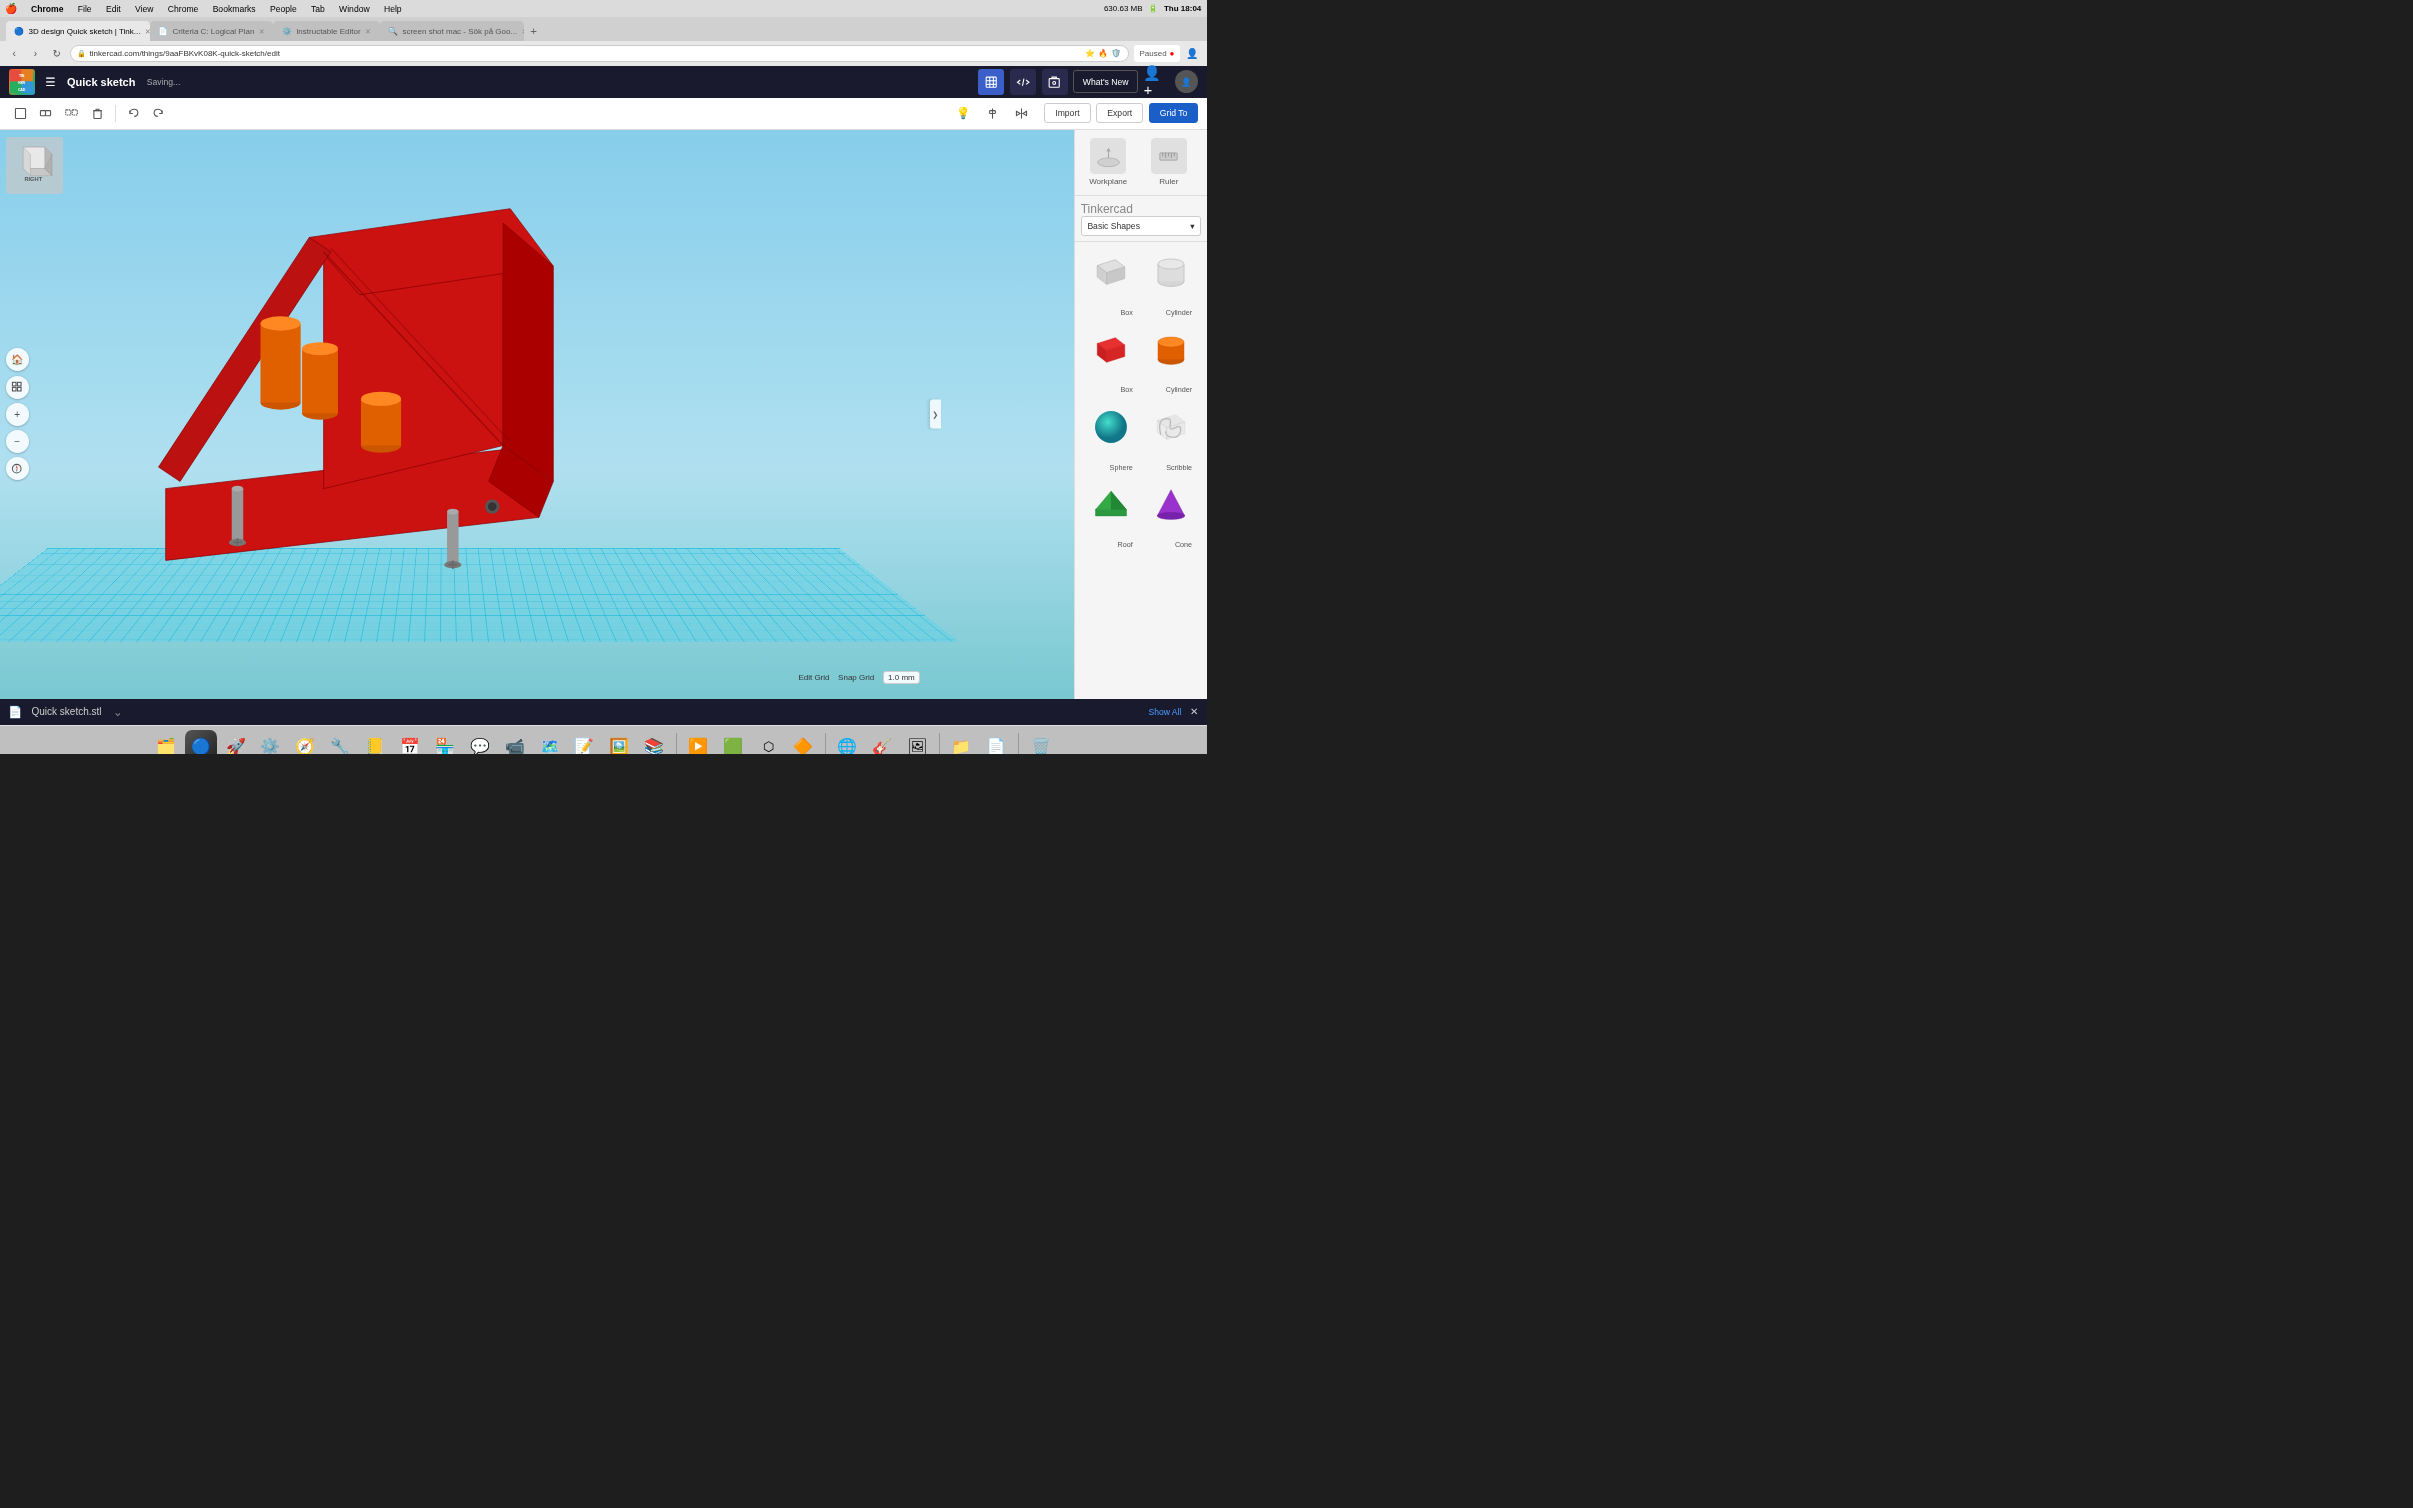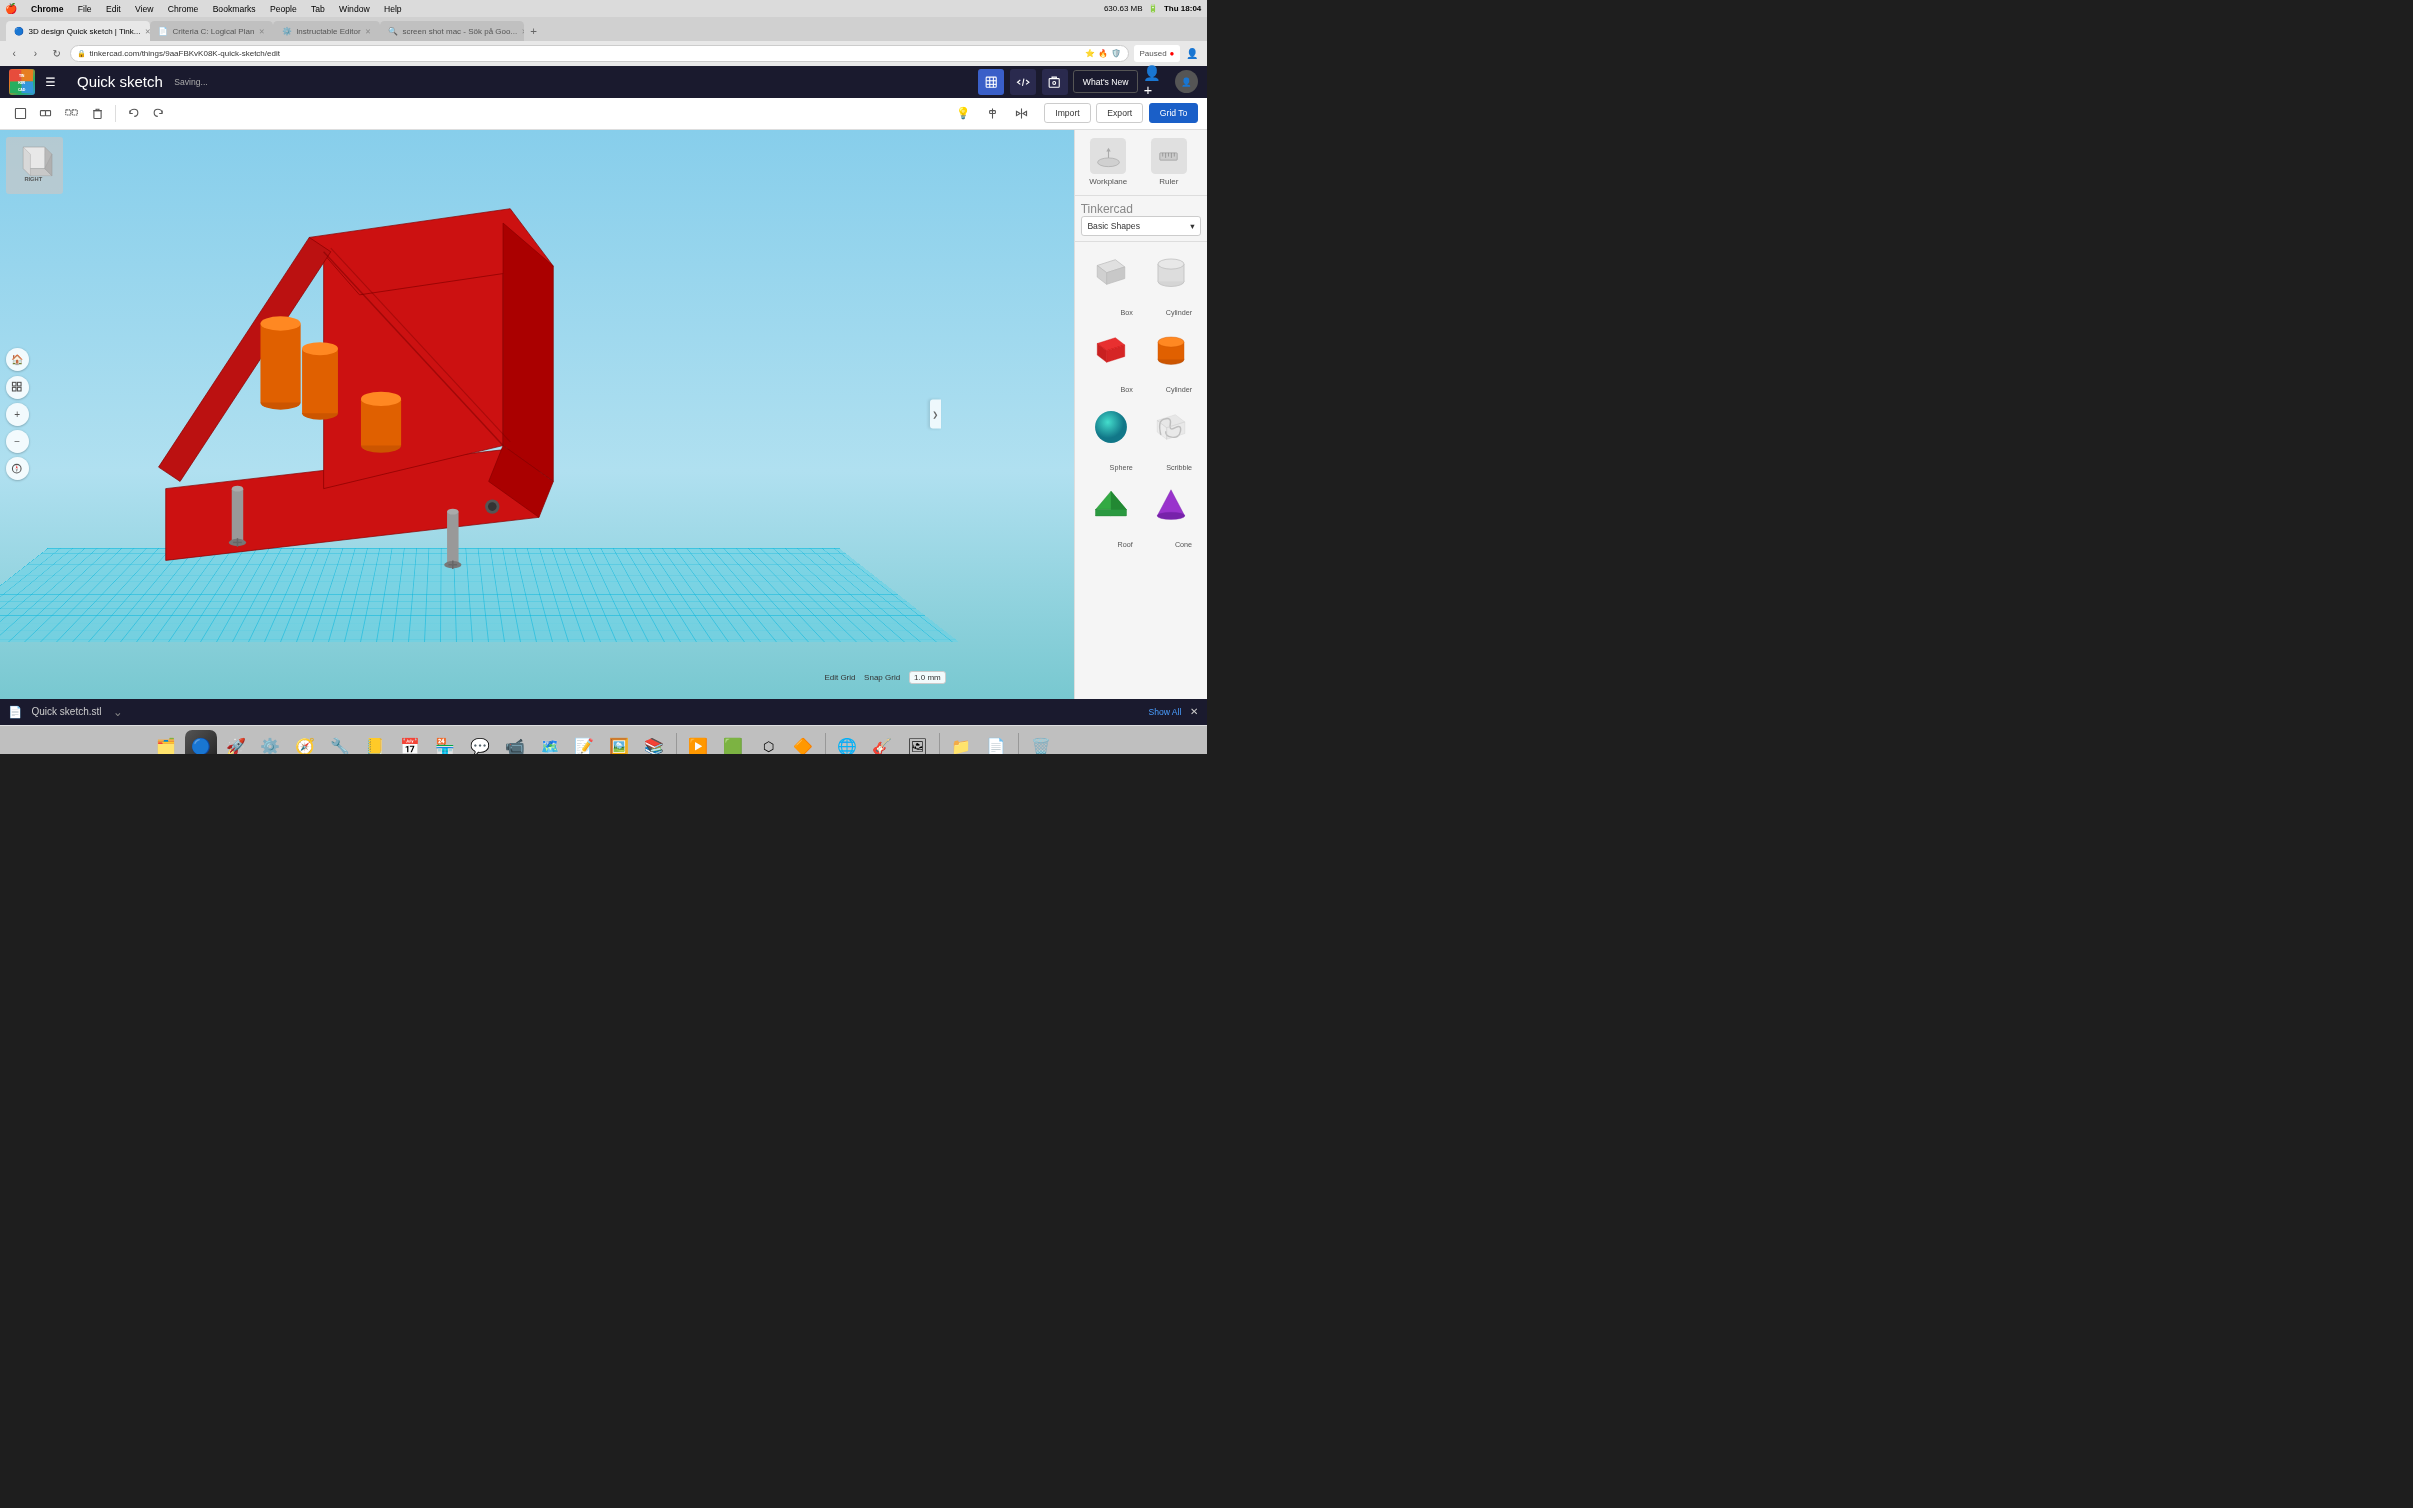--- a/index.html
+++ b/index.html
@@ -124,23 +124,23 @@
       font-size: 4.3px; font-weight: 900; color: white; letter-spacing: -0.4px;
       flex-shrink: 0;
     }
     .hamburger-btn {
       width: 20px; height: 20px;
       display: flex; align-items: center; justify-content: center;
       color: white; cursor: pointer; font-size: 11.5px;
     }
     .project-name {
       color: white;
-      font-size: 15px;
-      font-weight: 400;
-      margin-left: 11px;
+      font-size: 11px;
+      font-weight: 700;
+      margin-left: 1px;
     }
     .saving-text {
       color: #aaa;
       font-size: 8.6px;
       margin-left: 5.7px;
     }
     .top-bar-right {
       margin-left: auto;
       display: flex;
       align-items: center;
@@ -248,21 +248,21 @@
       background: rgba(200,200,200,0.7);
       border-radius: 2.9px;
       display: flex; align-items: center; justify-content: center;
       font-size: 6.5px; color: #555;
     }
 
     
     #grid-controls {
       position: absolute;
       bottom: 14.4px;
-      right: 128px;
+      right: 154px;
       display: flex;
       align-items: center;
       gap: 8.6px;
       font-size: 8px;
       color: #333;
     }
     .snap-grid-select {
       background: rgba(255,255,255,0.9);
       border: 0.7px solid #ccc;
       border-radius: 2.9px;

